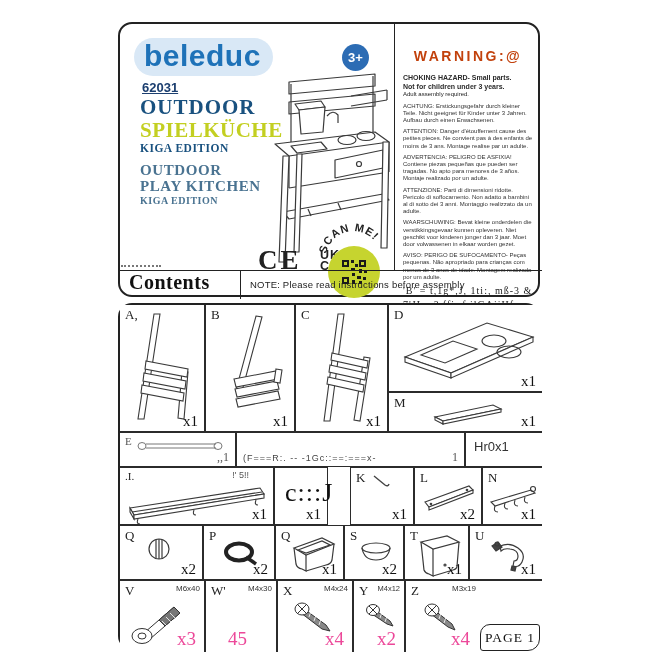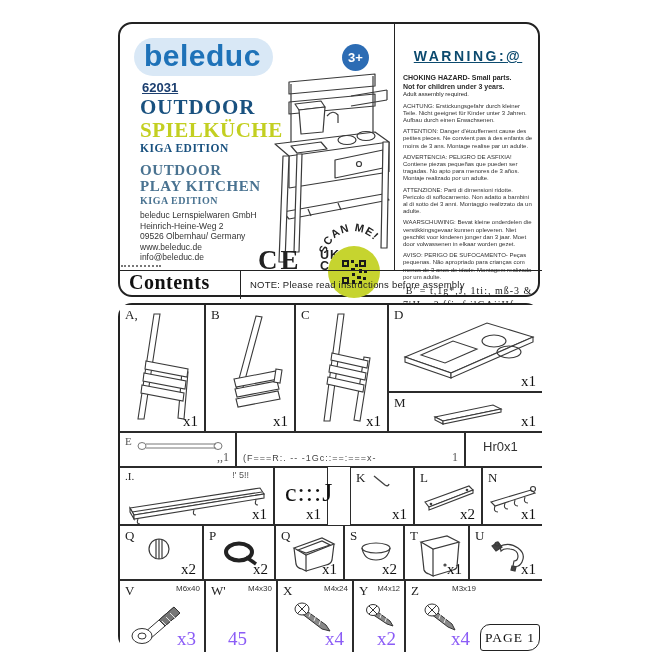--- a/index.html
+++ b/index.html
@@ -28,36 +28,36 @@
   .t-en2{left:20px;top:154px;font:bold 15px "Liberation Serif",serif;color:var(--slate);letter-spacing:.6px;text-align:center;}
   .t-en3{left:20px;top:171px;font:bold 10px "Liberation Serif",serif;color:var(--slate);letter-spacing:.5px;}
   .addr{left:20px;top:186px;font-size:8.5px;line-height:10.5px;color:#333;}
   .badge{left:222px;top:20px;width:27px;height:27px;border-radius:50%;background:var(--badge-blue);color:#fff;
          font:bold 13px "Liberation Sans",sans-serif;display:flex;align-items:center;justify-content:center;}
   .ce{left:138px;top:221px;font:bold 27px "Liberation Serif",serif;letter-spacing:3px;color:#222;}
   .ukca{left:200px;top:226px;font:bold 12.5px "Liberation Sans",sans-serif;line-height:11px;letter-spacing:1px;color:#222;}
 
   
   #warncol{left:276px;top:8px;width:144px;height:238px;padding:2px 7px;}
-  .warn-head{text-align:center;font:bold 14px "Liberation Sans",sans-serif;letter-spacing:2.5px;color:#0c4a6e;margin:14px 0 10px 0;text-decoration:underline;}
+  .warn-head{text-align:center;font:bold 14px "Liberation Sans",sans-serif;letter-spacing:2.5px;color:#c2410c;margin:14px 0 10px 0;}
   .warn-b{font-weight:bold;font-size:7px;line-height:8.5px;}
   .warn-n{font-size:6px;line-height:7.5px;color:#222;margin-bottom:4px;}
   .warn-p{font-size:6px;line-height:7.2px;color:#333;margin-bottom:4px;}
   .cjk{font:10px "Liberation Serif",serif;color:#222;letter-spacing:1px;line-height:12px;margin-top:2px;}
 
   .scanme{left:196px;top:196px;width:74px;height:80px;}
   .contents-title{left:9px;top:247px;font:bold 20px "Liberation Serif",serif;letter-spacing:.5px;color:#111;}
   .note{left:130px;top:255px;font-size:9.5px;color:#222;letter-spacing:.2px;}
 
   
   #gridbox{left:118px;top:303px;width:422px;height:347px;border:2px solid #222;border-radius:14px;background:#fff;}
   .cell{position:absolute;border:1px solid #2b2b2b;background:#fff;}
   .plabel{position:absolute;top:2px;left:5px;font:13px "Liberation Serif",serif;color:#222;}
   .qty{position:absolute;bottom:1px;right:6px;font:15px "Liberation Serif",serif;color:#111;}
-  .qty-big{position:absolute;bottom:2px;right:8px;font:19px "Liberation Serif",serif;color:#8b5cf6;}
+  .qty-big{position:absolute;bottom:2px;right:8px;font:19px "Liberation Serif",serif;color:#ec4899;}
   .psize{position:absolute;top:3px;right:4px;font-size:8px;color:#333;}
   .gtext{position:absolute;font-size:9px;color:#444;letter-spacing:1px;}
   .jtext{position:absolute;left:10px;top:10px;font:26px "Liberation Serif",serif;color:#111;letter-spacing:1px;}
   .anno{position:absolute;font-size:9px;color:#555;}
   svg{display:block;}
   .draw{position:absolute;}
 
   #page-tab{position:absolute;right:2px;bottom:1px;width:60px;height:27px;border:1.5px solid #222;
     border-radius:10px 3px 12px 3px;display:flex;align-items:center;justify-content:center;background:#fff;
     font:13.5px "Liberation Serif",serif;letter-spacing:1px;color:#111;}
@@ -71,27 +71,20 @@
     <span class="logo">beleduc</span>
   </div>
   <div class="abs artno">62031</div>
   <div class="abs t-de1">OUTDOOR</div>
   <div class="abs t-de2">SPIELKÜCHE</div>
   <div class="abs t-de3">KIGA EDITION</div>
   <div class="abs t-en1">OUTDOOR</div>
   <div class="abs t-en2">PLAY KITCHEN</div>
   <div class="abs t-en3">KIGA EDITION</div>
 
-  <div class="abs addr">
-    <div>beleduc Lernspielwaren GmbH</div>
-    <div>Heinrich-Heine-Weg 2</div>
-    <div>09526 Olbernhau/ Germany</div>
-    <div>www.beleduc.de</div>
-    <div>info@beleduc.de</div>
-  </div>
 
   <div class="abs badge">3+</div>
 
   <svg class="abs" style="left:133px;top:46px;" width="146" height="200" viewBox="0 0 146 200">
     <g stroke="#3a3a3a" stroke-width="1.2" fill="#fff" stroke-linejoin="round">
       <polygon points="36,12 122,4 122,16 36,24"></polygon>
       <polygon points="36,32 122,24 122,36 36,44"></polygon>
       <line x1="38" y1="14" x2="38" y2="72"></line>
       <line x1="120" y1="6" x2="120" y2="62"></line>
       <line x1="98" y1="26" x2="134" y2="20"></line>
@@ -254,21 +247,21 @@
           <ellipse cx="84" cy="7" rx="4" ry="3.5"></ellipse>
         </g>
     </svg>
     <span class="qty" style="font-size:12px;color:#555;">,,1</span>
   </div>
   <div class="cell" style="left:116px;top:127px;width:229px;height:35px;">
     <span class="gtext" style="left:6px;top:20px;">(F===R:. -- -1Gc::==:===x-</span>
     <span class="qty" style="font-size:12px;color:#555;">1</span>
   </div>
   <div class="cell" style="left:345px;top:127px;width:77px;height:35px;border-right:none;">
-    <span class="gtext" style="left:17px;top:6px;font-size:13px;color:#333;letter-spacing:0;">Hr0x1</span>
+    <span class="gtext" style="left:8px;top:6px;font-size:13px;color:#333;letter-spacing:0;">Hr0x1</span>
   </div>
 
   <div class="cell" style="left:0;top:162px;width:154px;height:58px;border-left:none;">
     <span class="plabel" style="font-size:11px;">.I.</span>
     <span class="anno" style="right:24px;top:2px;">!' 5!!</span>
     <svg class="draw" style="left:4px;top:14px;" width="146" height="42" viewBox="0 0 146 42">
       <g stroke="#3a3a3a" stroke-width="1.1" fill="#fff">
         <polygon points="6,26 136,6 140,12 10,33"></polygon>
           <polygon points="6,26 6,30 10,37 10,33"></polygon>
           <polygon points="10,33 140,12 140,16 10,37"></polygon>

